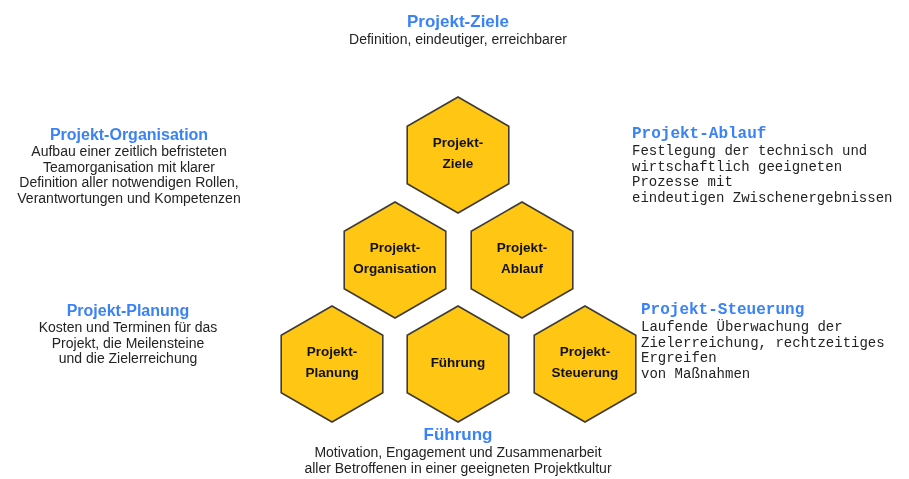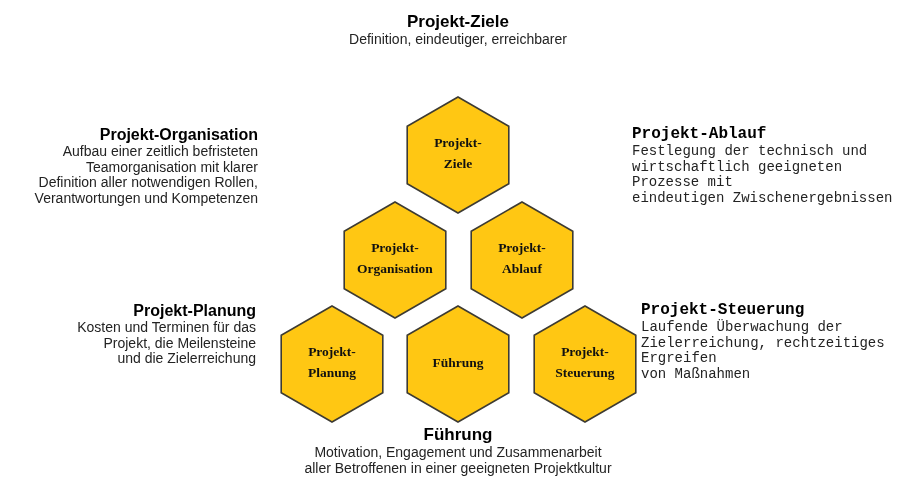--- a/index.html
+++ b/index.html
@@ -2,34 +2,34 @@
 <html><head>
 <meta charset="utf-8">
 <style>
   html,body { margin:0; padding:0; background:#ffffff; }
   body { font-family:"Liberation Sans", sans-serif; }
   .canvas {
     position:relative; width:909px; height:479px;
     background:#ffffff; overflow:hidden;
   }
   .tblock { position:absolute; color:#232323; }
-  .tblock .title { font-weight:bold; color:#000000; }
+  .tblock .title { font-weight:bold; color:#3b82f6; }
   .title-side { font-size:16px; line-height:19px; }
   .title-center { font-size:17px; line-height:21px; }
   .line { font-size:14px; line-height:15.5px; }
-  .align-right { text-align:right; }
+  .align-right { text-align:center; }
   .align-left { text-align:left;font-family:Liberation Mono, monospace; }
   .align-center { text-align:center; }
   .hex { position:absolute; width:104px; height:118px; }
   .hex svg { position:absolute; left:0; top:0; display:block; }
   .hex-label {
     position:absolute; inset:0;
     display:flex; flex-direction:column; align-items:center; justify-content:center;
     font-weight:bold; font-size:13.5px; line-height:21px; color:#111111;
-    text-align:center; transform:translateY(-2px);font-family:Liberation Serif, serif;
+    text-align:center; transform:translateY(-2px);
   }
 </style>
 </head>
 <body>
 
 <div class="canvas">
 
   <div class="tblock align-center" style="left:154px; top:11px; width:608px;">
     <div class="title title-center">Projekt-Ziele</div>
     <div class="line">Definition, eindeutiger, erreichbarer</div>

